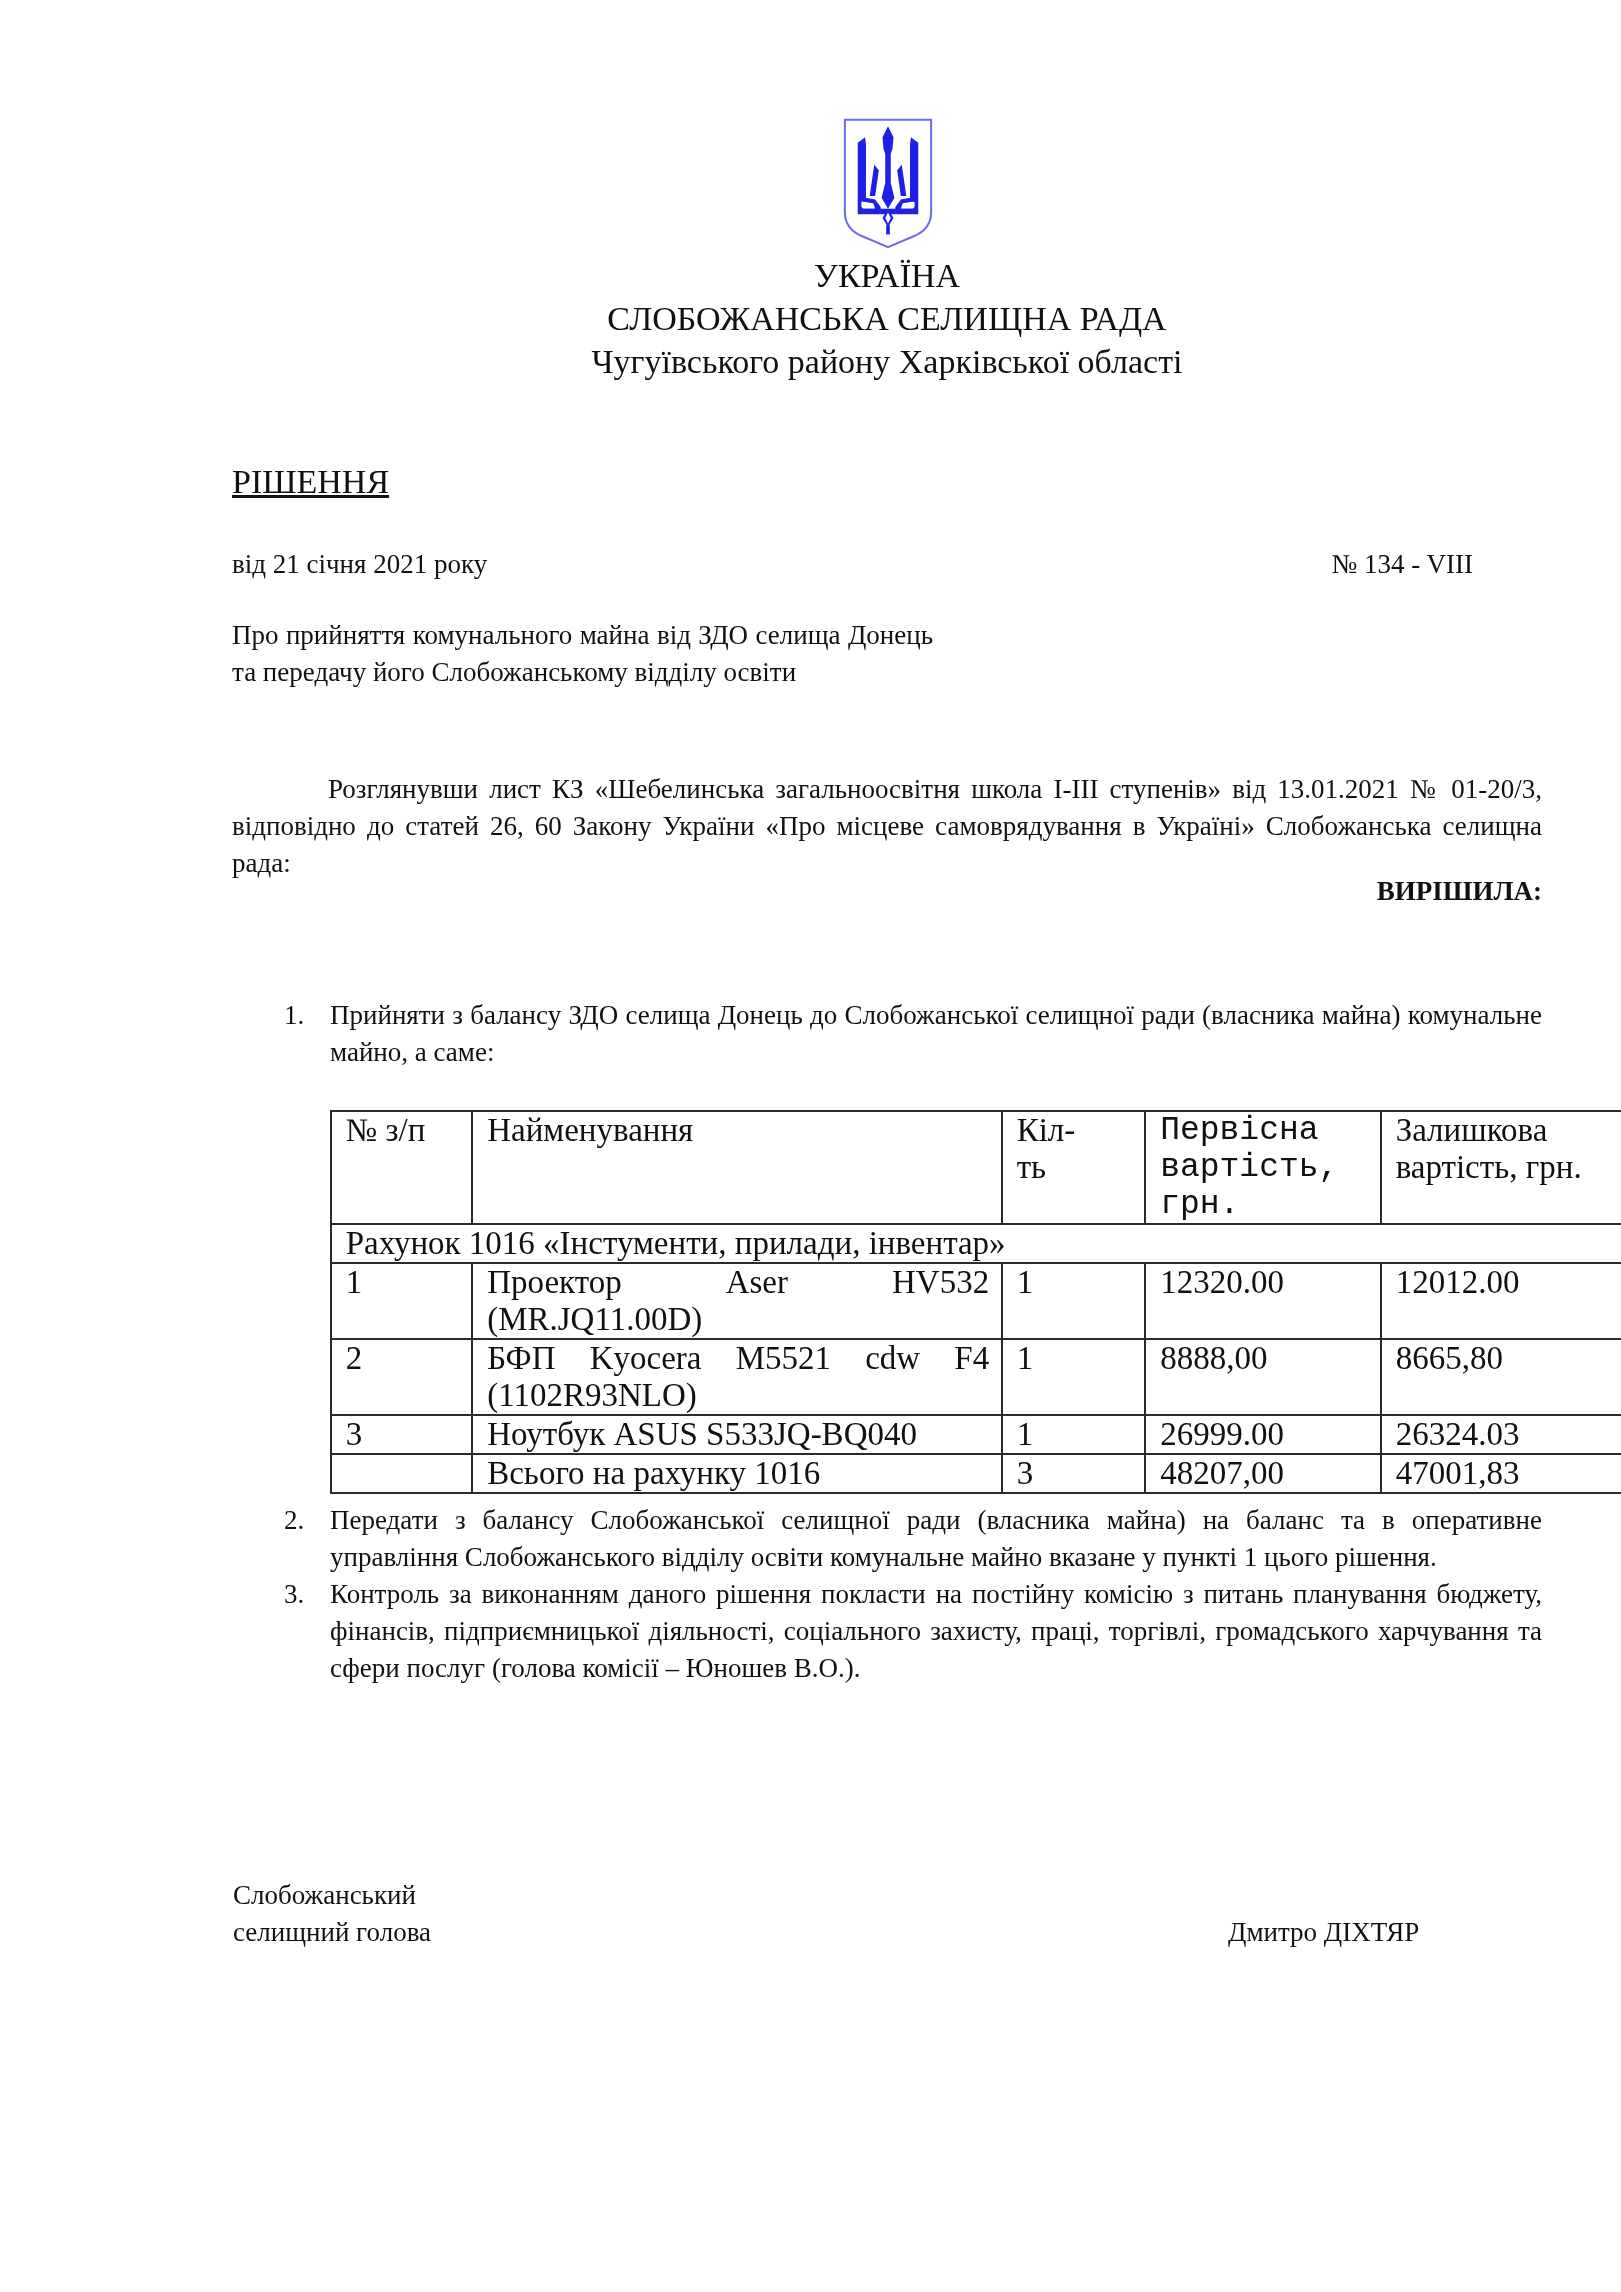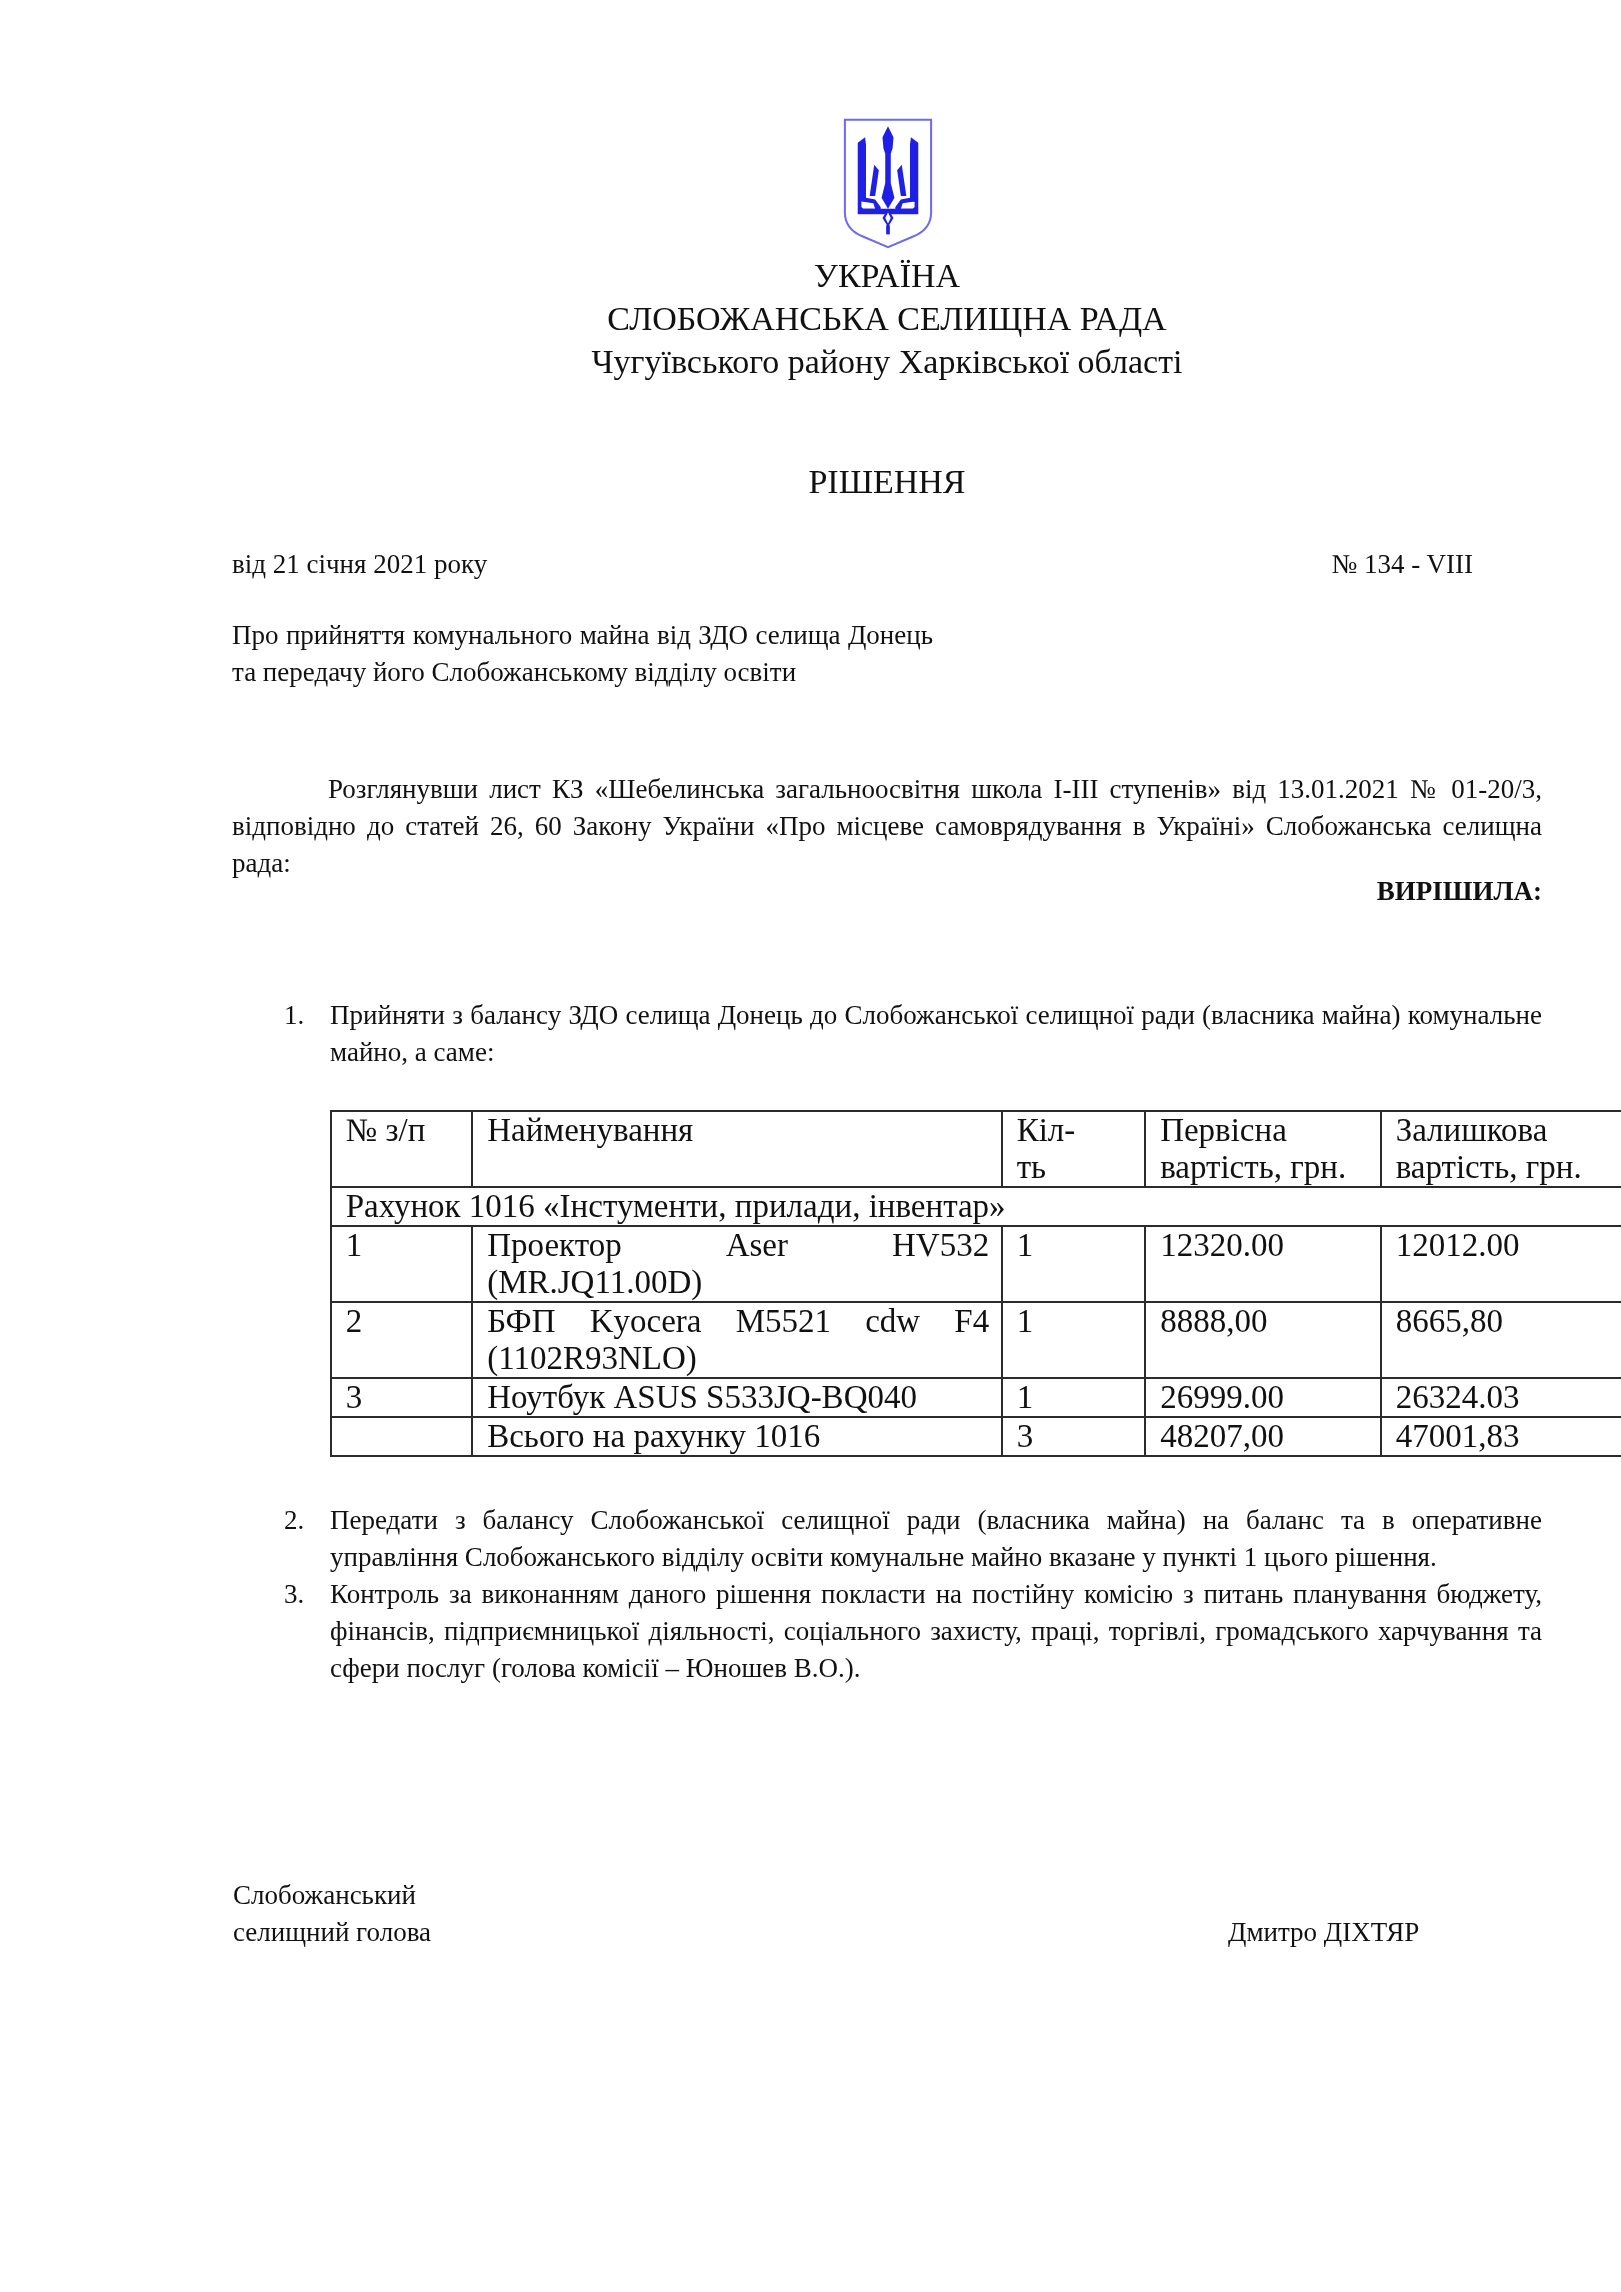--- a/index.html
+++ b/index.html
@@ -5,40 +5,40 @@
   html, body { margin: 0; padding: 0; background: #ffffff; }
   body { width: 1621px; height: 2293px; position: relative; overflow: hidden;
          font-family: "Liberation Serif", "DejaVu Serif", serif; color: #111111; }
   .abs { position: absolute; }
   .body-text { font-size: 27px; line-height: 37px; }
   .emblem { left: 842px; top: 117px; width: 92px; height: 133px; }
   .emblem svg { width: 100%; height: 100%; display: block; }
   .header { left: 232px; width: 1310px; top: 254px; text-align: center;
             font-size: 34px; line-height: 43px; }
   .header div { white-space: nowrap; }
-  .doc-title { left: 232px; width: 1310px; top: 460px; text-align: center;
-               font-size: 34px; line-height: 43px; }
+  .doc-title { left: 232px; width: 1310px; top: 460px; text-align: left;
+               font-size: 34px; line-height: 43px; text-decoration: underline; }
   .date { left: 232px; top: 546px; white-space: nowrap; }
   .number { right: 148px; top: 546px; white-space: nowrap; }
   .subject { left: 232px; top: 617px; width: 701px; text-align: justify; }
   .preamble { left: 232px; top: 771px; width: 1310px; text-align: justify; text-indent: 96px; }
   .resolved { left: 232px; width: 1310px; top: 873px; text-align: right; font-weight: bold; }
   .list { left: 232px; width: 1310px; }
   .list-item { position: relative; padding-left: 98px; text-align: justify; }
   .list-num { position: absolute; left: 52px; top: 0; }
   .item1 { top: 997px; }
   .items23 { top: 1502px; }
   table.assets { position: absolute; left: 330px; top: 1110px; width: 1174px;
                  border-collapse: collapse; font-size: 33px; line-height: 37px;
                  table-layout: fixed; }
   table.assets td { border: 2px solid #2b2b2b; padding: 0 11.8px 0 13.7px; vertical-align: top; }
   table.assets .c1 { width: 114px; }
   table.assets .c2 { width: 502px; }
   table.assets .c3 { width: 116px; }
-  table.assets .c4 { width: 208px; }
+  table.assets .c4 { width: 208px; font-family: Liberation Mono, monospace; }
   table.assets .c5 { width: 235px; }
   .pre { white-space: pre-line; }
   .just { text-align: justify; }
   tr.hdr { height: 75px; }
   tr.sec { height: 39px; }
   tr.r2 { height: 75px; }
   tr.r1 { height: 38px; }
   .sig1 { left: 233px; top: 1877px; }
   .sig-name { left: 1228px; top: 1914px; white-space: nowrap; }
 </style>

